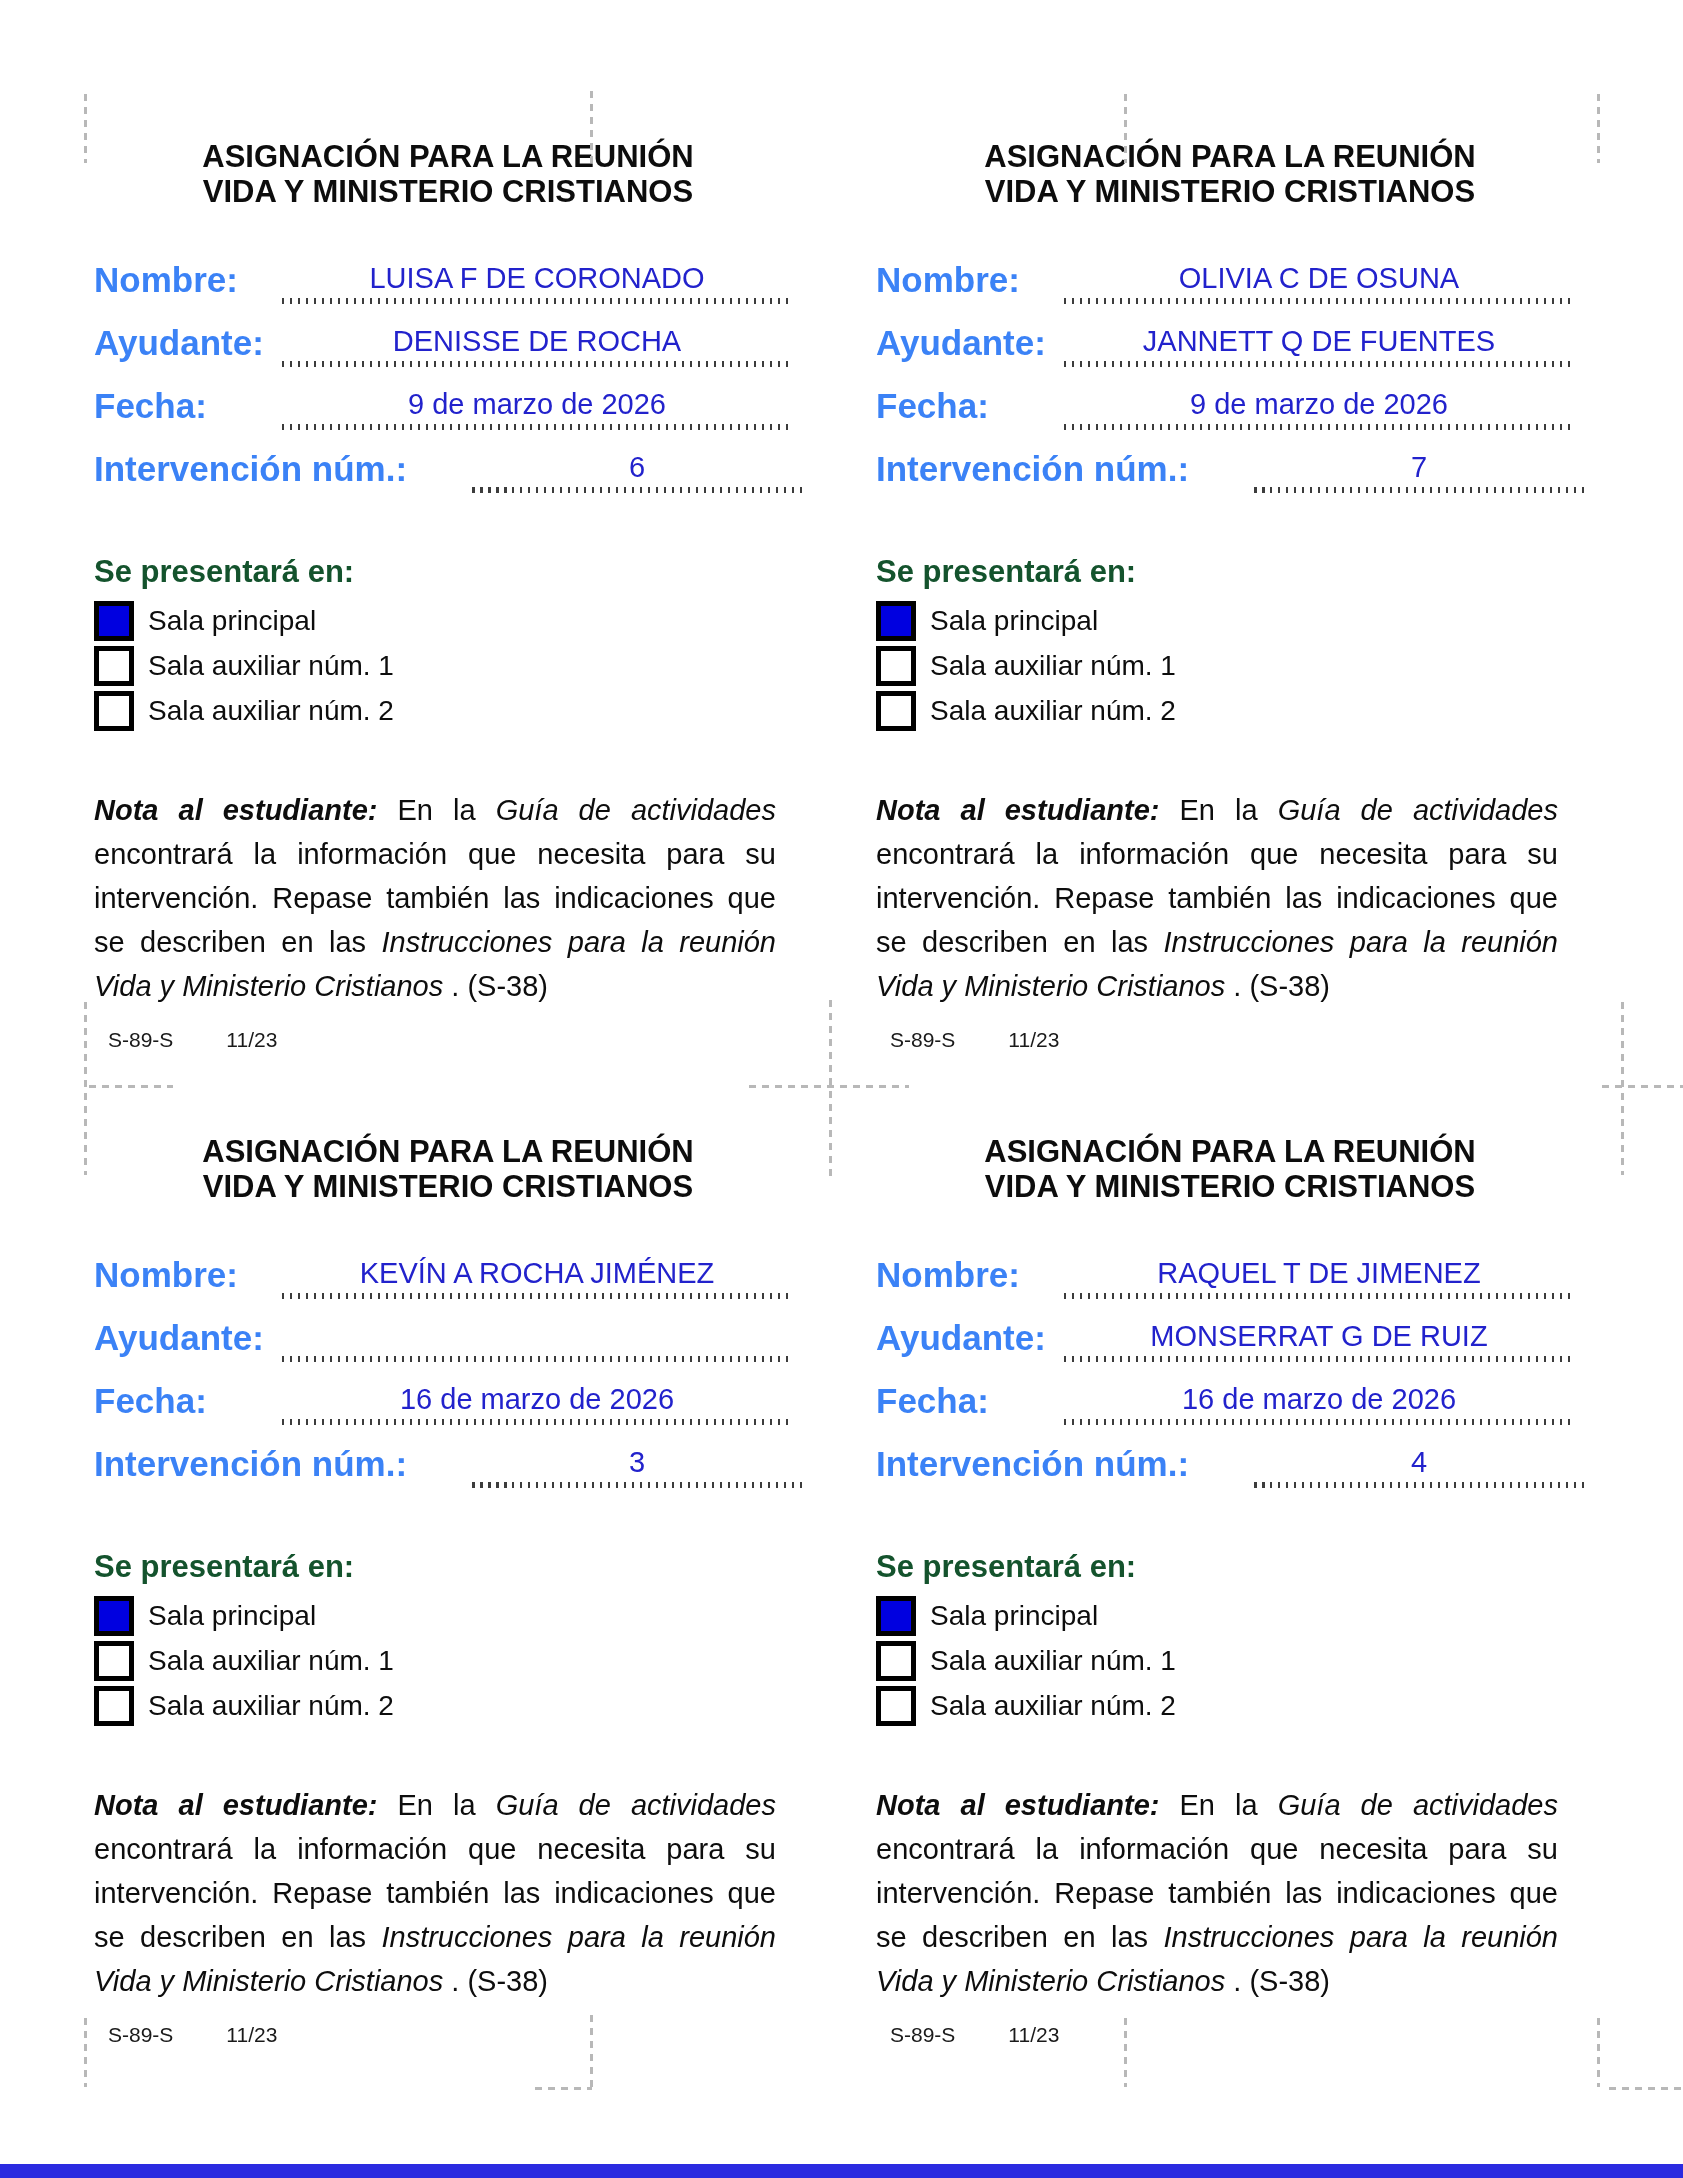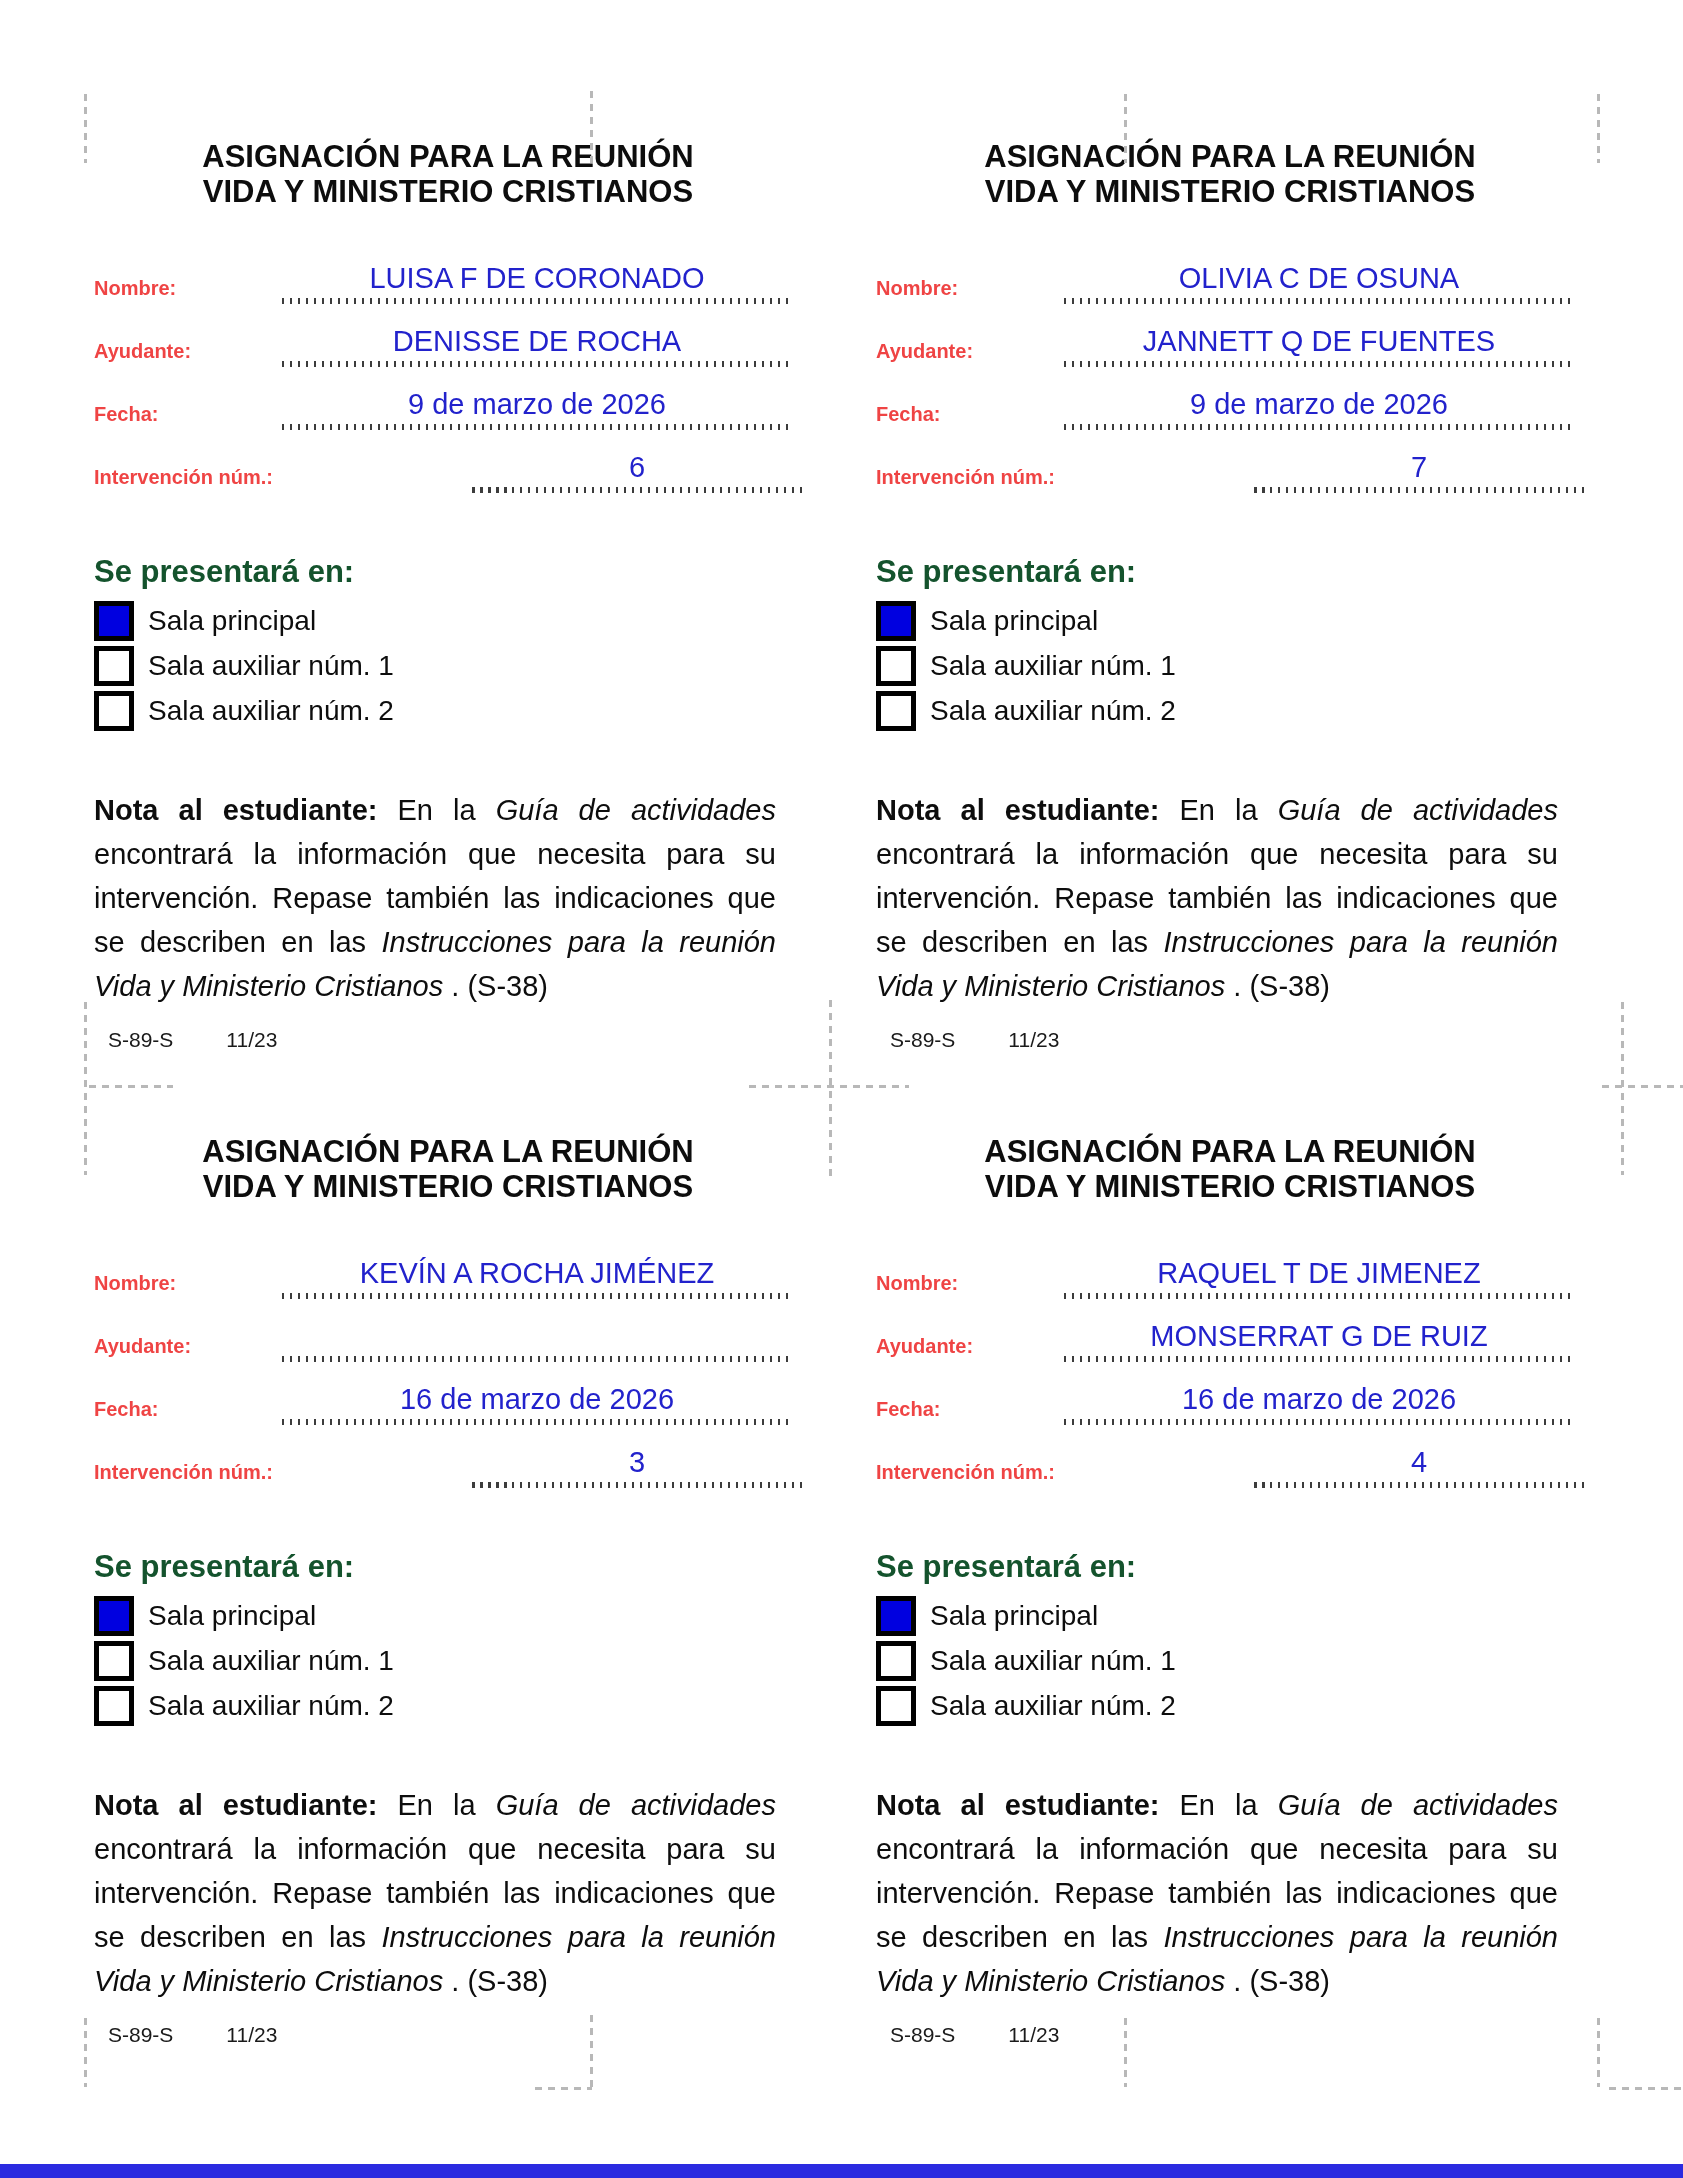--- a/index.html
+++ b/index.html
@@ -14,21 +14,21 @@
   
   .slip{position:absolute;width:708px;}
   .slip-title{
     margin:0 0 36px 0;
     font-size:31px;font-weight:700;line-height:35px;
     text-align:center;color:#0d0d0d;letter-spacing:0;
   }
   .field{position:relative;height:63px;}
   .flabel{
     position:absolute;left:0;bottom:8px;
-    font-size:20px;font-weight:700;color:#ef4444;white-space:nowrap;
+    font-size:35px;font-weight:700;color:#3b82f6;white-space:nowrap;
   }
   .fline{
     position:absolute;left:188px;right:10px;bottom:4px;height:6px;
     background:repeating-linear-gradient(90deg,#3c3c3c 0 2.5px,transparent 2.5px 8px);
   }
   .fval{
     position:absolute;left:188px;right:10px;bottom:13px;
     text-align:center;font-size:29px;color:var(--ink-blue,#2222cc);white-space:nowrap;
   }
   .field.num .fline,.field.num .fval{left:378px;right:0;}
@@ -42,21 +42,21 @@
     flex:0 0 auto;width:30px;height:30px;
     border:5px solid #000;background:#fff;margin-right:14px;
   }
   .cbox.checked{background:var(--checkbox-blue,#0000e0);}
   .cblabel{font-size:28px;color:#0d0d0d;}
 
   .note{
     margin:55px 26px 0 0;
     font-size:29px;line-height:44px;text-align:justify;color:#0d0d0d;
   }
-  .note b{font-weight:700;}
+  .note b{font-weight:700;font-style:italic;}
   .note i{font-style:italic;}
 
   .slipfoot{
     display:flex;gap:53px;margin:20px 0 0 14px;
     font-size:21px;color:#1a1a1a;
   }
 
   
   .tmv{position:absolute;width:3px;
     background:repeating-linear-gradient(180deg,#b8b8b8 0 7px,transparent 7px 13px);}

